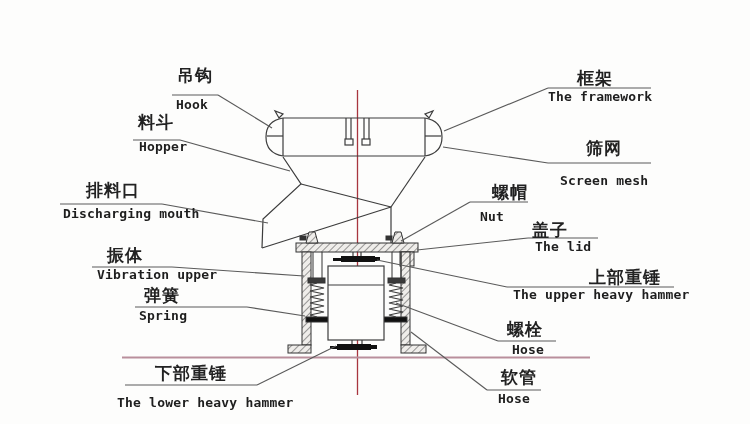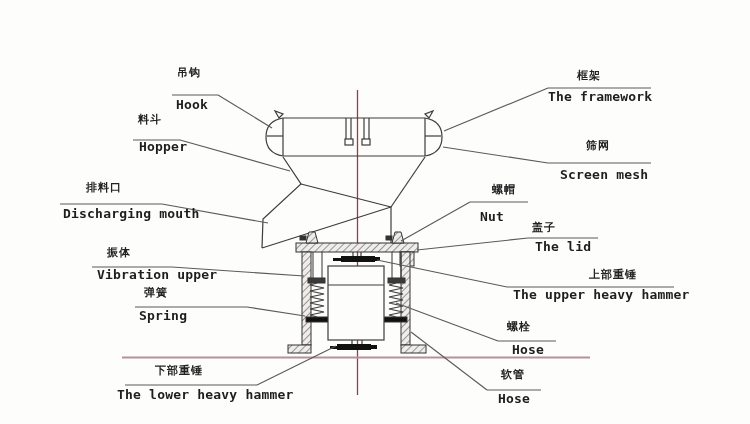--- a/index.html
+++ b/index.html
@@ -8,21 +8,21 @@
     --line:#3c3c3c;
     --leader:#5a5a5a;
   }
   html,body{margin:0;padding:0;background:#ffffff;}
   .stage{
     position:relative;width:750px;height:424px;background:#fdfdfc;overflow:hidden;
     font-family:"DejaVu Sans","Liberation Sans",sans-serif;
   }
   .stage svg{position:absolute;left:0;top:0;}
   .zh{
-    position:absolute;font-size:11px;font-weight:bold;color:#222;
+    position:absolute;font-size:17px;font-weight:bold;color:#222;
     letter-spacing:1px;line-height:1;white-space:nowrap;
     font-family:"DejaVu Sans","Liberation Sans",sans-serif;
   }
   .en{
     position:absolute;font-size:13px;font-weight:bold;color:#1e1e1e;
     letter-spacing:0.2px;line-height:1;white-space:nowrap;
     font-family:"DejaVu Sans Mono","Liberation Mono",monospace;
   }
 </style>
 </head>
@@ -175,29 +175,29 @@
   <div>
     <span class="zh" style="left:107px;top:247px">振体</span>
     <span class="en" style="left:97px;top:268px">Vibration upper</span>
   </div>
   <div>
     <span class="zh" style="left:144px;top:287px">弹簧</span>
     <span class="en" style="left:139px;top:309px">Spring</span>
   </div>
   <div>
     <span class="zh" style="left:155px;top:365px">下部重锤</span>
-    <span class="en" style="left:117px;top:388px">The lower heavy hammer</span>
+    <span class="en" style="left:117px;top:396px">The lower heavy hammer</span>
   </div>
   <div>
     <span class="zh" style="left:577px;top:70px">框架</span>
     <span class="en" style="left:548px;top:90px">The framework</span>
   </div>
   <div>
     <span class="zh" style="left:586px;top:140px">筛网</span>
-    <span class="en" style="left:560px;top:168px">Screen mesh</span>
+    <span class="en" style="left:560px;top:174px">Screen mesh</span>
   </div>
   <div>
     <span class="zh" style="left:492px;top:184px">螺帽</span>
     <span class="en" style="left:480px;top:210px">Nut</span>
   </div>
   <div>
     <span class="zh" style="left:532px;top:222px">盖子</span>
     <span class="en" style="left:535px;top:240px">The lid</span>
   </div>
   <div>

